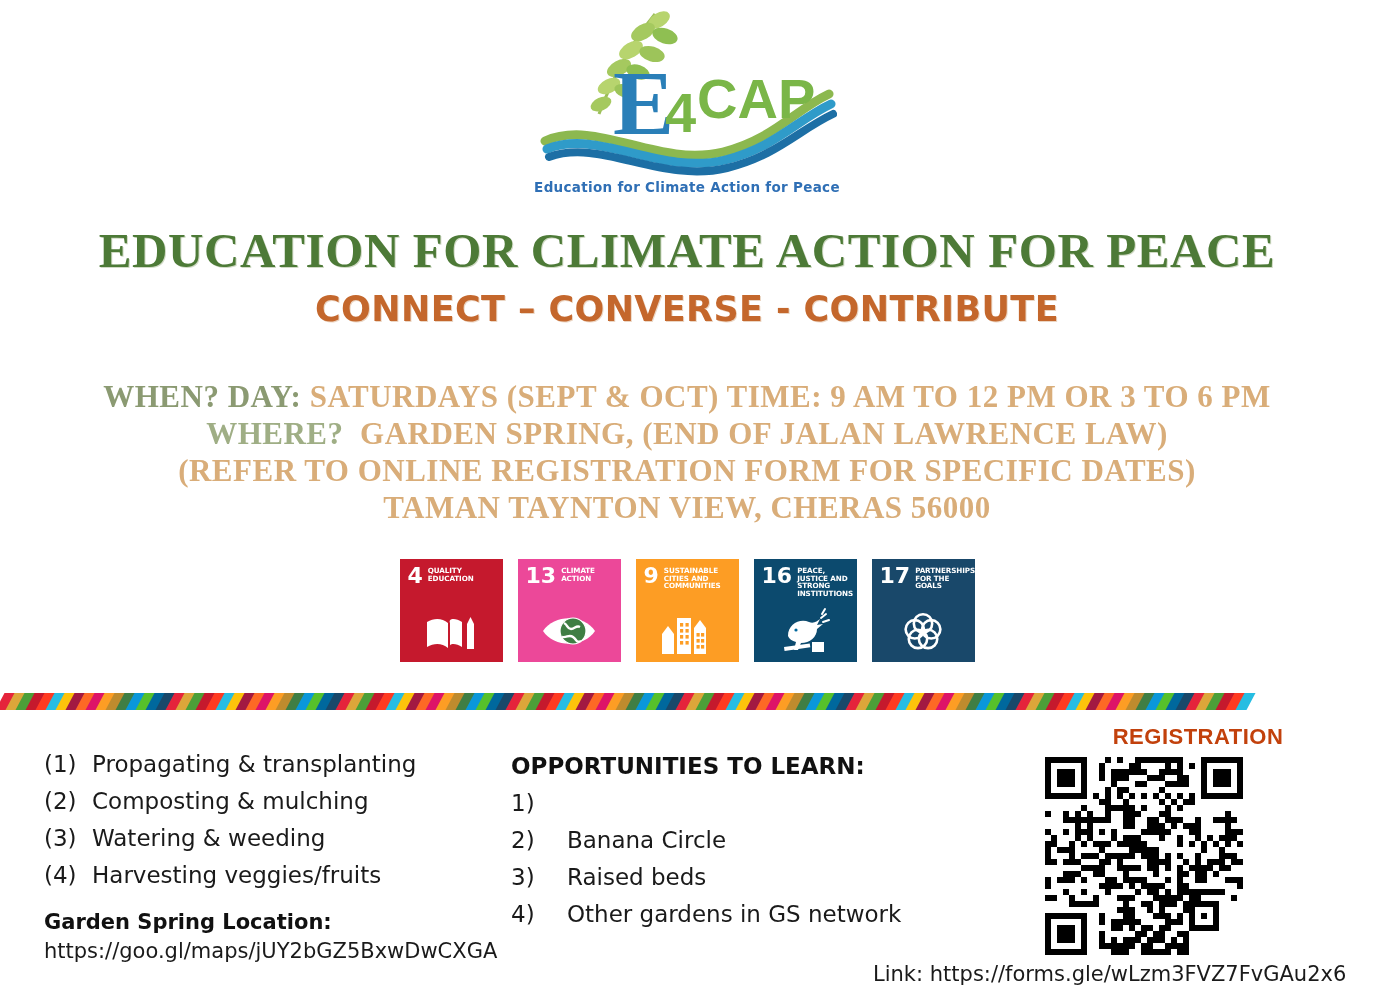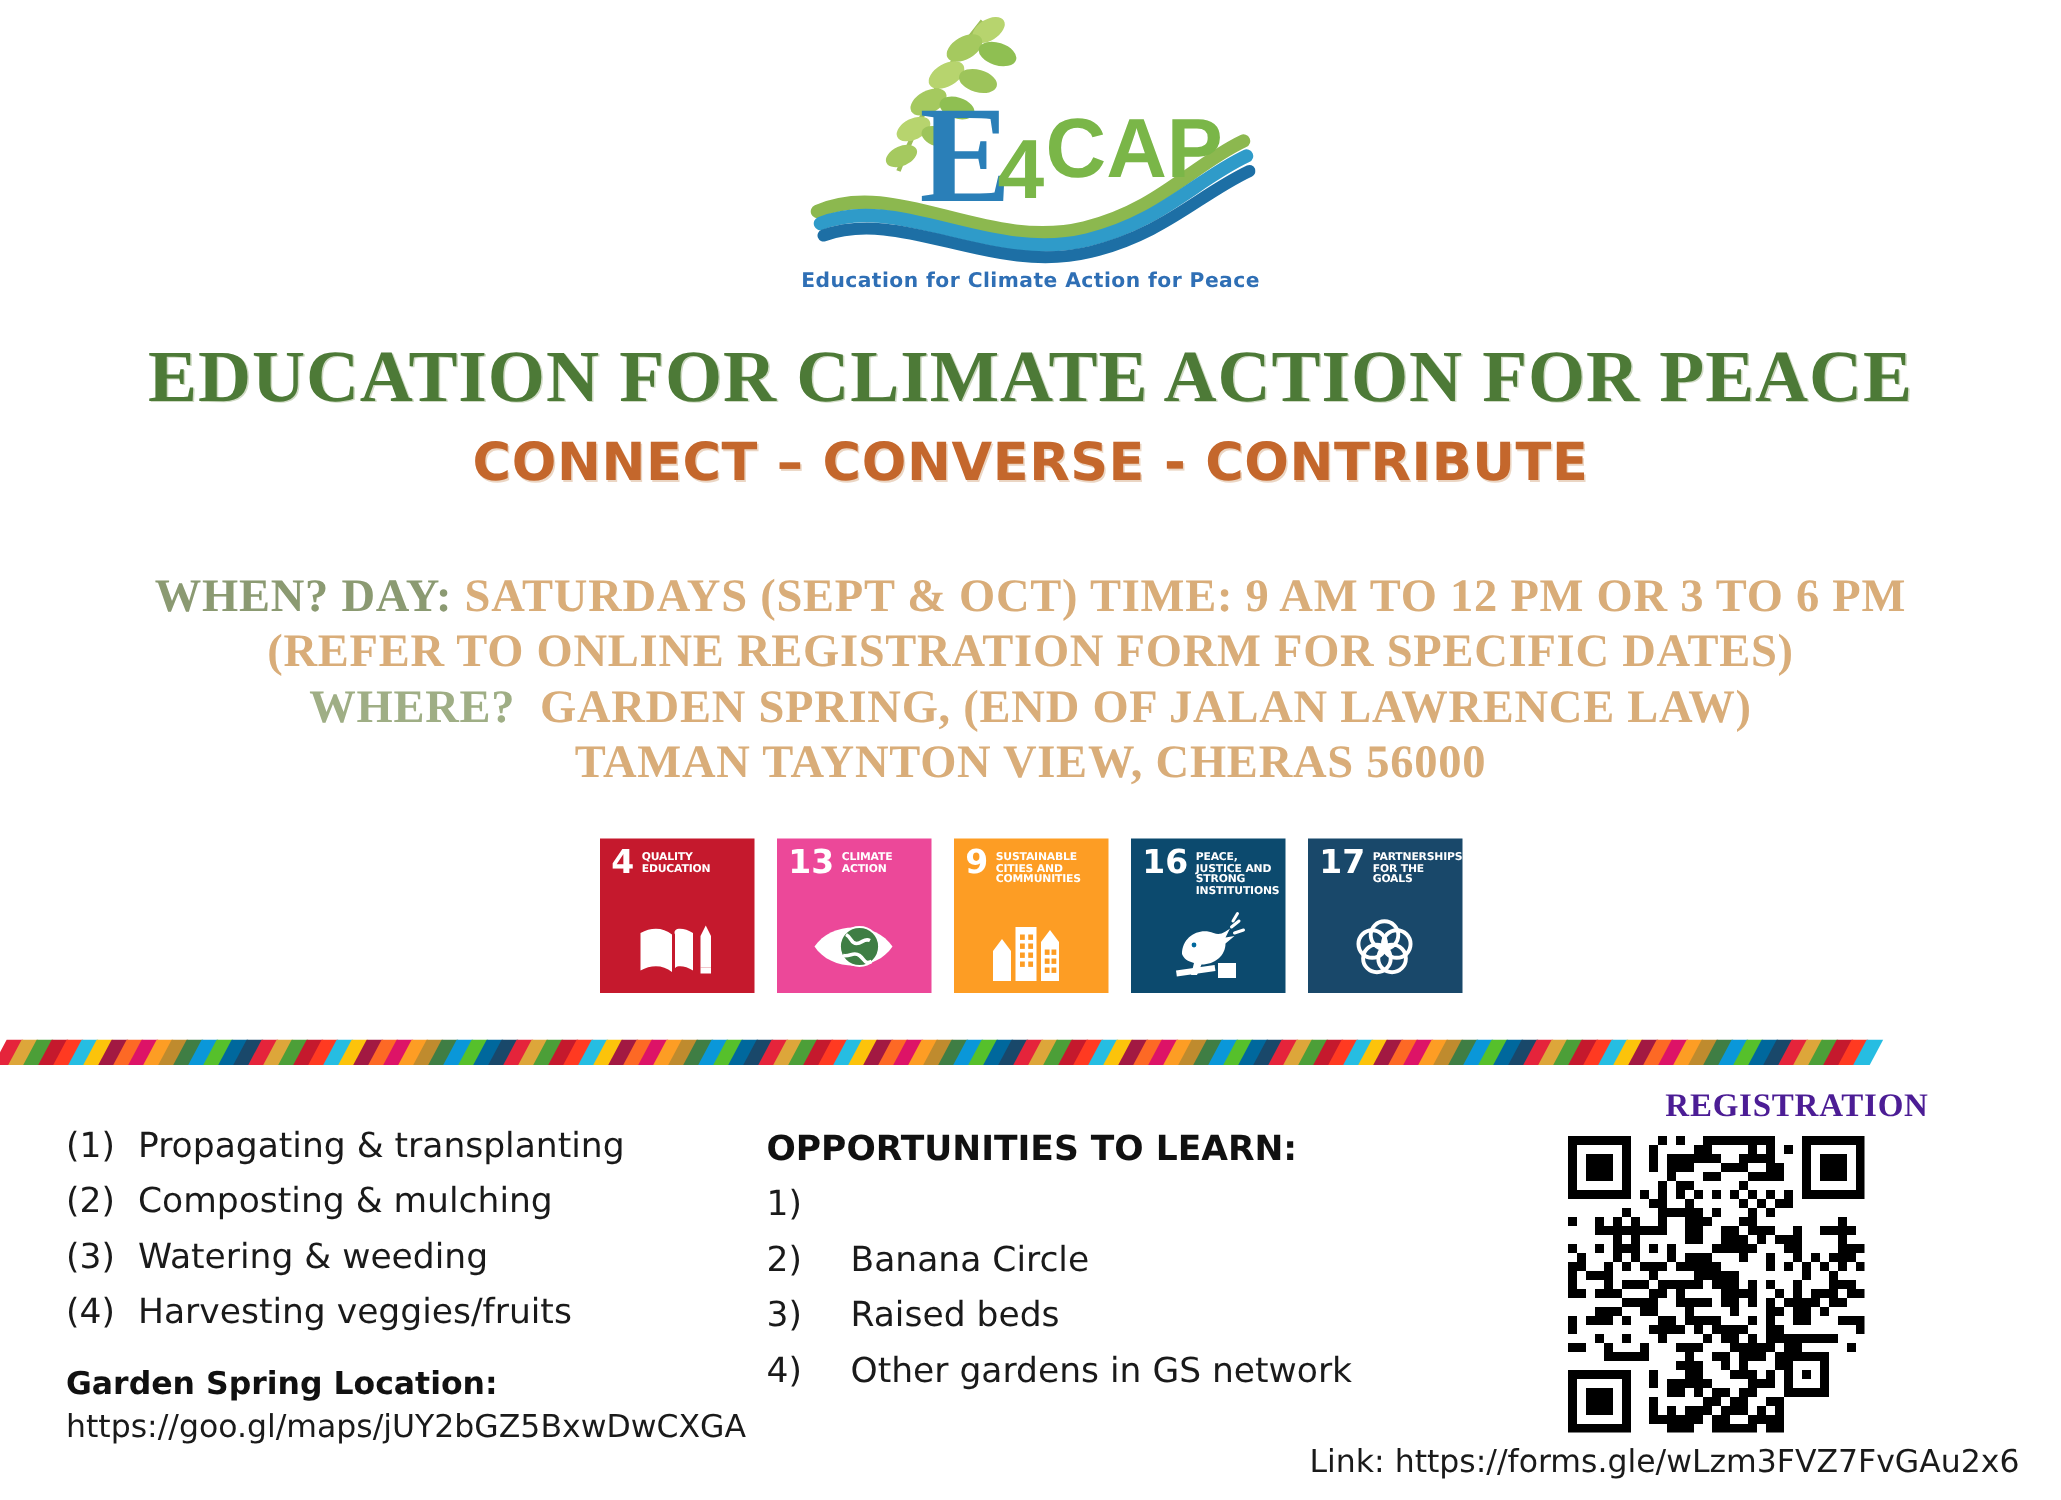--- a/index.html
+++ b/index.html
@@ -218,24 +218,24 @@
     color: #111111;
   }
   .loc-url {
     font-family: "DejaVu Sans", sans-serif;
     font-size: 21px;
     color: #1a1a1a;
     margin-top: 5px;
   }
 
   .reg-title {
-    font-family: Liberation Serif, serif;
+    font-family: Liberation Sans, sans-serif;
     font-weight: bold;
     font-size: 22px;
-    color: #4c1d95;
+    color: #c2410c;
     text-align: center;
     width: 286px;
     margin: 0 0 7px 42px;
     letter-spacing: 0.5px;
   }
   .qr-box {
     width: 198px;
     height: 198px;
     margin-left: 32px;
     background: #ffffff;
@@ -286,22 +286,22 @@
       </svg>
     </div>
     <div class="logo-tagline">Education for Climate Action for Peace</div>
   </div>
 
   <div class="headline">EDUCATION FOR CLIMATE ACTION FOR PEACE</div>
   <div class="subhead">CONNECT – CONVERSE - CONTRIBUTE</div>
 
   <div class="details">
     <span class="ln"><span class="d-green">WHEN? DAY:</span> <span class="d-tan">SATURDAYS (SEPT &amp; OCT) TIME: 9 AM TO 12 PM OR 3 TO 6 PM</span></span>
+    <span class="ln"><span class="d-olive">WHERE?</span>&nbsp; <span class="d-tan">GARDEN SPRING, (END OF JALAN LAWRENCE LAW)</span></span>
     <span class="ln d-tan">(REFER TO ONLINE REGISTRATION FORM FOR SPECIFIC DATES)</span>
-    <span class="ln"><span class="d-olive">WHERE?</span>&nbsp; <span class="d-tan">GARDEN SPRING, (END OF JALAN LAWRENCE LAW)</span></span>
     <span class="ln d-tan">TAMAN TAYNTON VIEW, CHERAS 56000</span>
   </div>
 
   <div class="sdg-row">
       <div class="sdg" style="background: rgb(197, 25, 45);">
         <div class="sdg-head">
           <div class="sdg-num">4</div>
           <div class="sdg-title">QUALITY EDUCATION</div>
         </div>
         <div class="sdg-glyph">

